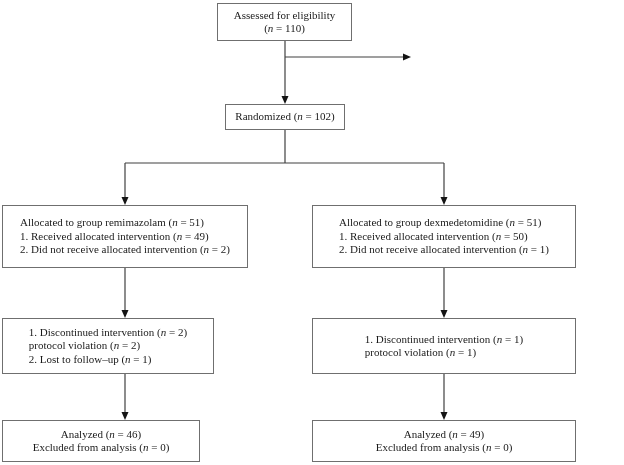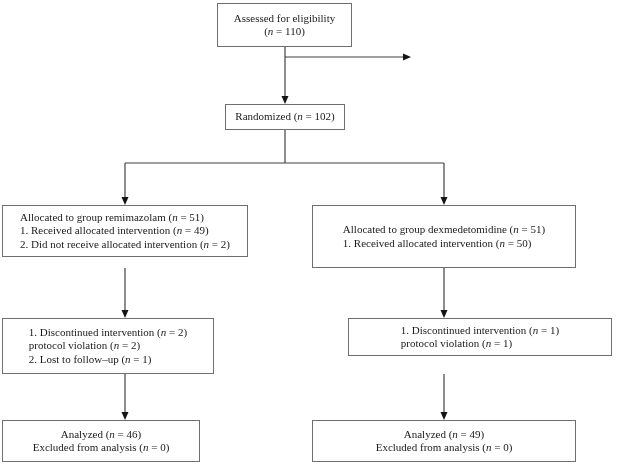--- a/index.html
+++ b/index.html
@@ -78,58 +78,59 @@
     <g>
       <line x1="125" y1="374" x2="125" y2="413"></line>
       <polygon points="125,420 121.5,412 128.5,412"></polygon>
     </g>
     <g>
       <line x1="444" y1="374" x2="444" y2="413"></line>
       <polygon points="444,420 440.5,412 447.5,412"></polygon>
     </g>
   </svg>
 
-  <div class="box" style="left:217px; top:3px; width:135px; height:44px;">
+  <div class="box" style="left:217px; top:3px; width:135px; height:38px;">
     <div class="tb c">
       <div>Assessed for eligibility</div>
       <div>(<i>n</i> = 110)</div>
     </div>
   </div>
 
 
   <div class="box" style="left:225px; top:104px; width:120px; height:26px;align-items:center;">
     <div class="tb c">
       <div>Randomized (<i>n</i> = 102)</div>
     </div>
   </div>
 
-  <div class="box" style="left:2px; top:205px; width:246px; height:52px;">
+  <div class="box" style="left:2px; top:205px; width:246px; height:63px;">
     <div class="tb">
       <div>Allocated to group remimazolam (<i>n</i> = 51)</div>
       <div>1. Received allocated intervention (<i>n</i> = 49)</div>
       <div>2. Did not receive allocated intervention (<i>n</i> = 2)</div>
     </div>
   </div>
 
   <div class="box" style="left:312px; top:205px; width:264px; height:63px;">
     <div class="tb">
       <div>Allocated to group dexmedetomidine (<i>n</i> = 51)</div>
       <div>1. Received allocated intervention (<i>n</i> = 50)</div>
+      <div>2. Did not receive allocated intervention (<i>n</i> = 1)</div>
     </div>
   </div>
 
   <div class="box" style="left:2px; top:318px; width:212px; height:56px;">
     <div class="tb">
       <div>1. Discontinued intervention (<i>n</i> = 2)</div>
       <div>protocol violation (<i>n</i> = 2)</div>
       <div>2. Lost to follow–up (<i>n</i> = 1)</div>
     </div>
   </div>
 
-  <div class="box" style="left:312px; top:318px; width:264px; height:38px;margin-left:36px;">
+  <div class="box" style="left:312px; top:318px; width:264px; height:56px;">
     <div class="tb">
       <div>1. Discontinued intervention (<i>n</i> = 1)</div>
       <div>protocol violation (<i>n</i> = 1)</div>
     </div>
   </div>
 
   <div class="box" style="left:2px; top:420px; width:198px; height:42px;">
     <div class="tb c">
       <div>Analyzed (<i>n</i> = 46)</div>
       <div>Excluded from analysis (<i>n</i> = 0)</div>

